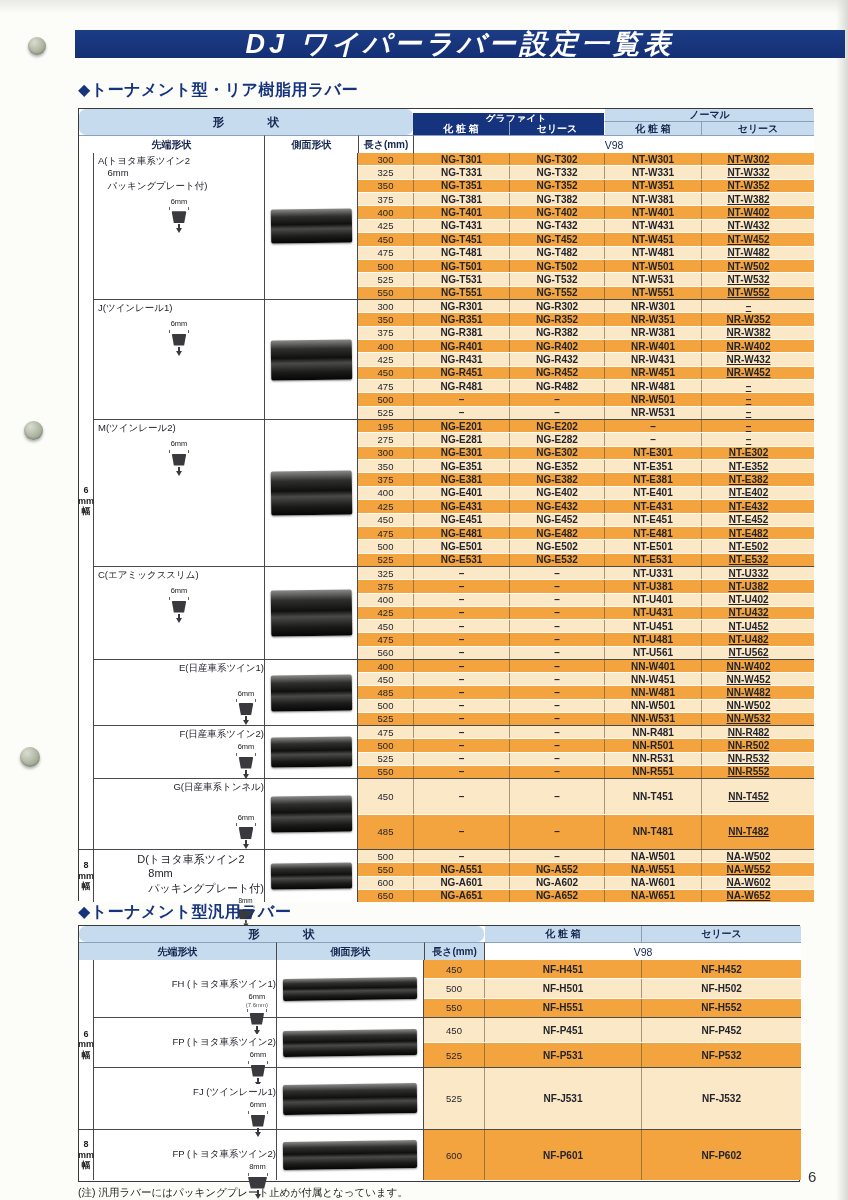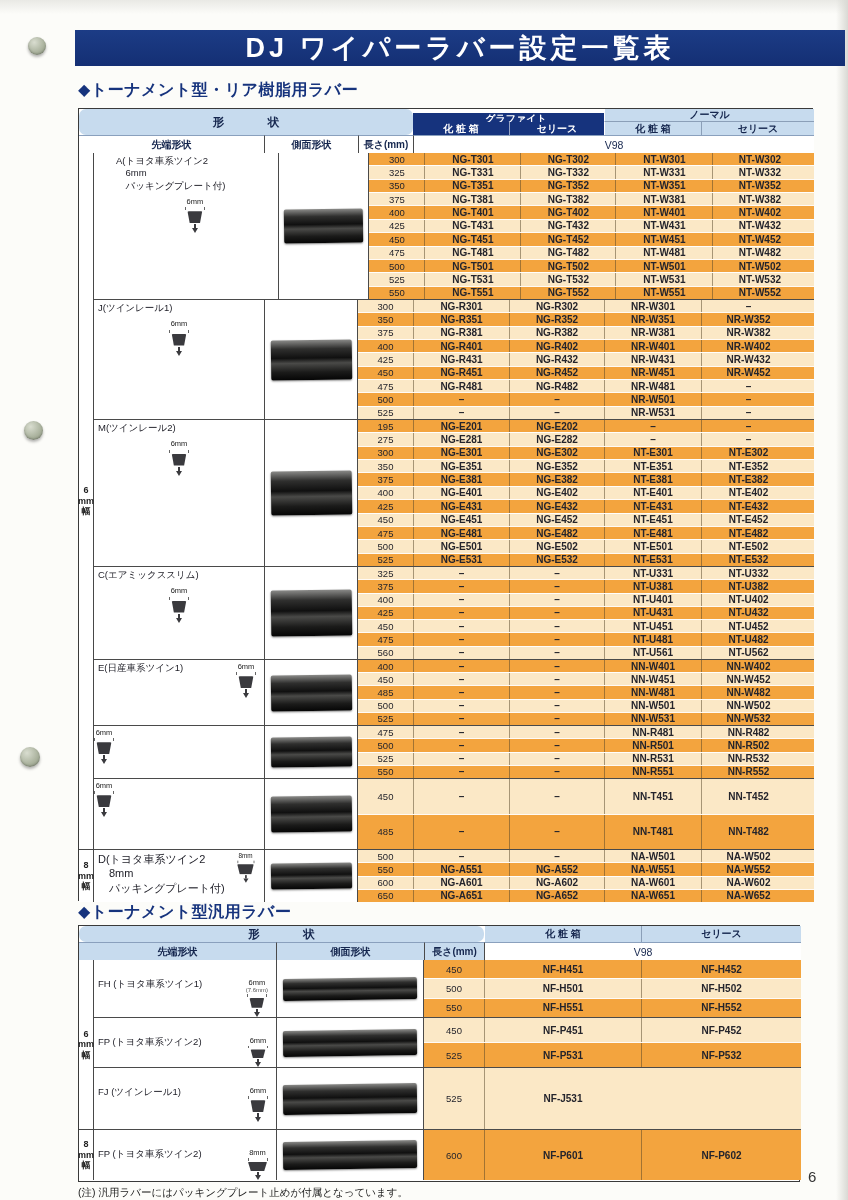--- a/index.html
+++ b/index.html
@@ -17,24 +17,24 @@
 
   
   .hole{position:absolute;border-radius:50%;
     background:radial-gradient(circle at 35% 30%,#d9ddd0,#a9b19c 60%,#89927e);
     box-shadow:0 2px 3px rgba(0,0,0,.30), inset 0 -1px 2px rgba(0,0,0,.25);}
   .hole.h1{left:28px;top:37px;width:18px;height:18px;}
   .hole.h2{left:24px;top:421px;width:19px;height:19px;}
   .hole.h3{left:20px;top:747px;width:20px;height:20px;}
 
   
-  .titlebar{position:absolute;left:75px;top:30px;width:770px;height:36px;
+  .titlebar{position:absolute;left:75px;top:30px;width:770px;height:28px;
     background:linear-gradient(180deg,#1c3c86,#142f74);
     color:#fff;font-size:27px;font-weight:bold;letter-spacing:4px;
-    display:flex;align-items:center;justify-content:center;}
+    display:flex;align-items:center;justify-content:center;font-style:italic;}
 
   .sectitle{position:absolute;left:78px;color:#16337d;font-size:16px;
     font-weight:bold;letter-spacing:.5px;}
   .sec1{top:80px;}
   .sec2{top:902px;}
 
   
   .tbl{position:absolute;background:#fff;border:1.5px solid #3a3a3a;box-sizing:border-box;}
   .thead{position:relative;width:100%;border-bottom:1px solid #474747;box-sizing:border-box;}
   .hc{position:absolute;display:flex;align-items:center;justify-content:center;
@@ -50,21 +50,21 @@
     display:flex;flex-direction:column;align-items:center;justify-content:center;
     font-size:9px;line-height:1.15;color:#222;font-weight:bold;}
   .band span{display:block;}
   .band.b8{border-top:1px solid #474747;}
   .blocks{position:absolute;left:15px;top:0;}
   .block{display:flex;box-sizing:border-box;}
   .block + .block{border-top:1px solid #4a4a4a;}
 
   .tip{background:#fff;box-sizing:border-box;position:relative;}
   .tip.center{display:flex;flex-direction:column;}
-  .tip.right{display:flex;flex-direction:row;}
+  .tip.right{display:flex;flex-direction:column;align-items:flex-end;}
   .tiplabel{font-size:9.5px;color:#1d1d26;line-height:1.3;padding:2px 0 0 4px;}
   .tip.right .tiplabel{flex:1;}
   .tl{white-space:nowrap;}
 
   
   .tic{display:flex;flex-direction:column;align-items:center;}
   .tip.center .tic{margin:6px auto 0;}
   .tip.right .tic{margin:3px 8px 0 0;}
   .ticw{font-size:7.5px;line-height:1.1;color:#222;}
   .ticsub{font-size:6px;line-height:1;color:#555;}
@@ -110,22 +110,22 @@
   .t1 .band.b6{top:0;height:696px;}
   .t1 .band.b8{top:696px;height:53px;}
   .t1 .blocks{width:720px;height:749px;}
   .t1 .tip{width:170px;}
   .t1 .side{width:94px;}
   .t1 .rows{width:456px;}
   .t1 .cl{width:55px;}
   .t1 .cp:nth-child(2){width:96px;}
   .t1 .cp:nth-child(3){width:95px;text-align:center;}
   .t1 .cp:nth-child(4){width:97px;}
-  .t1 .cp:nth-child(5){width:94px;}
-  .t1 .block:nth-child(1){height:146px;margin-left:18px;}
+  .t1 .cp:nth-child(5){width:94px;text-decoration:underline;}
+  .t1 .block:nth-child(1){height:146px;}
   .t1 .block:nth-child(2){height:120px;}
   .t1 .block:nth-child(3){height:147px;}
   .t1 .block:nth-child(4){height:93px;}
   .t1 .block:nth-child(5){height:66px;}
   .t1 .block:nth-child(6){height:53px;}
   .t1 .block:nth-child(7){height:71px;}
   .t1 .block:nth-child(8){height:53px;}
   .t1 .block:nth-child(1) .blade{height:34px;}
   .t1 .block:nth-child(2) .blade{height:40px;}
   .t1 .block:nth-child(3) .blade{height:44px;}
@@ -603,20 +603,23 @@
                 <div class="cl">525</div>
                 <div class="cp">–</div>
                 <div class="cp">–</div>
                 <div class="cp">NN-W531</div>
                 <div class="cp">NN-W532</div>
               </div>
             </div>
           </div>
           <div class="block">
             <div class="tip right">
+              <div class="tiplabel">
+                <div class="tl">F(日産車系ツイン2)</div>
+              </div>
               <div class="tic">
                 <div class="ticw">6mm</div>
                 <div class="ticm"></div>
                 <div class="tics"></div>
                 <div class="ticstem"></div>
                 <div class="tica"></div>
               </div>
             </div>
             <div class="side">
               <div class="blade"></div>
@@ -647,20 +650,23 @@
                 <div class="cl">550</div>
                 <div class="cp">–</div>
                 <div class="cp">–</div>
                 <div class="cp">NN-R551</div>
                 <div class="cp">NN-R552</div>
               </div>
             </div>
           </div>
           <div class="block">
             <div class="tip right">
+              <div class="tiplabel">
+                <div class="tl">G(日産車系トンネル)</div>
+              </div>
               <div class="tic">
                 <div class="ticw">6mm</div>
                 <div class="ticm"></div>
                 <div class="tics"></div>
                 <div class="ticstem"></div>
                 <div class="tica"></div>
               </div>
             </div>
             <div class="side">
               <div class="blade"></div>
@@ -836,20 +842,21 @@
                 <div class="tica"></div>
               </div>
             </div>
             <div class="side">
               <div class="blade"></div>
             </div>
             <div class="rows">
               <div class="row cream">
                 <div class="cl">525</div>
                 <div class="cp">NF-J531</div>
+                <div class="cp">NF-J532</div>
               </div>
             </div>
           </div>
           <div class="block">
             <div class="tip right">
               <div class="tiplabel">
                 <div class="tl">FP (トヨタ車系ツイン2)</div>
               </div>
               <div class="tic">
                 <div class="ticw">8mm</div>

